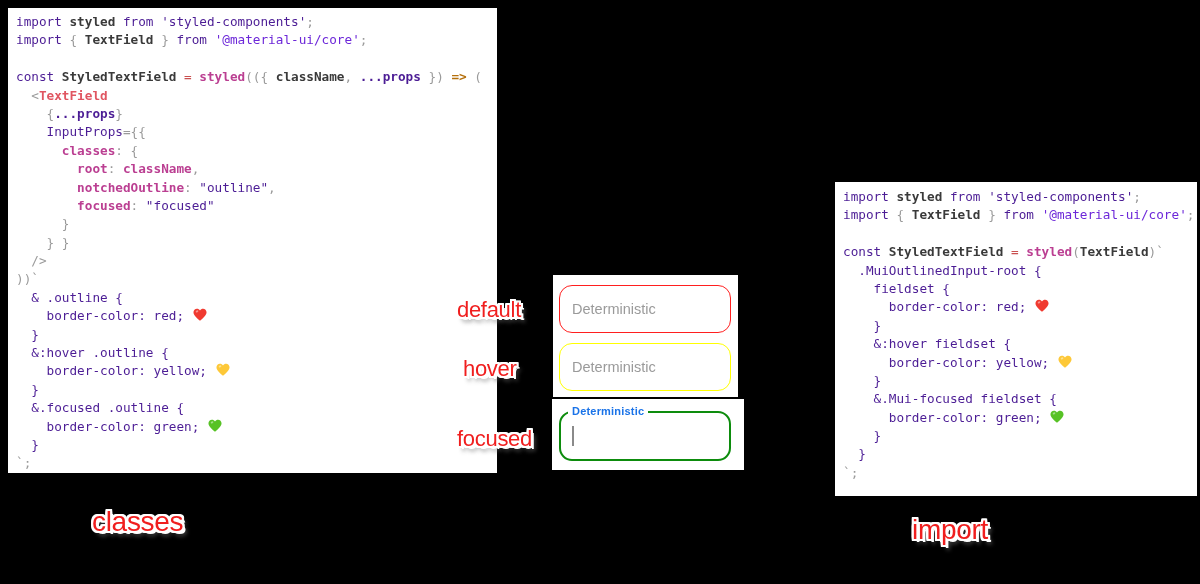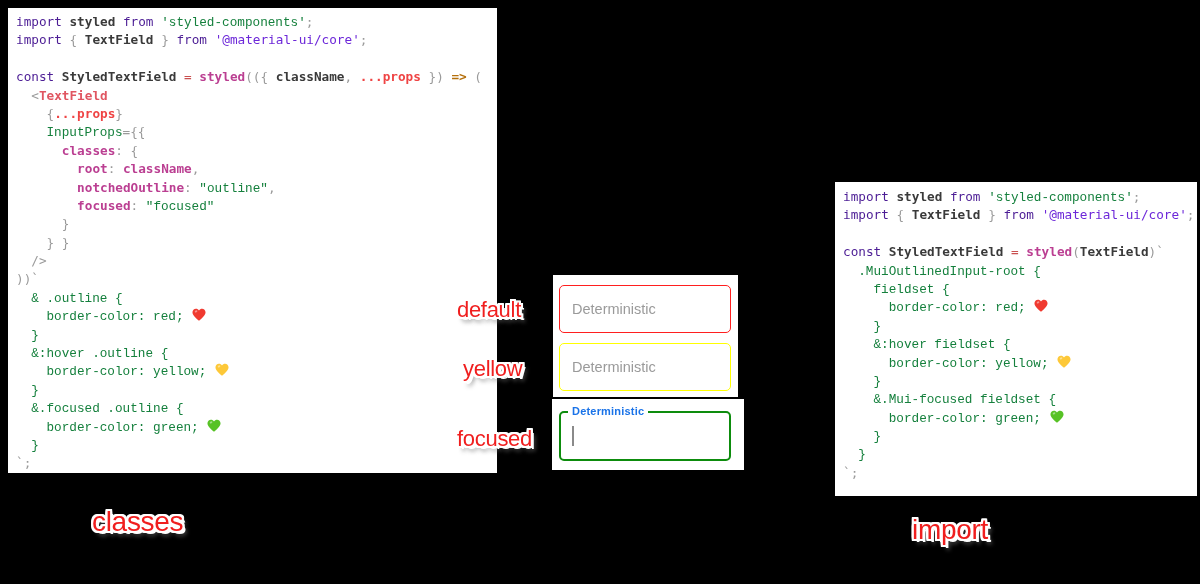--- a/index.html
+++ b/index.html
@@ -9,39 +9,39 @@
   
   .code-panel{position:absolute;background:#fff;box-sizing:border-box;
     font-family:"DejaVu Sans Mono",monospace;font-size:12.7px;line-height:18.4px;
     white-space:pre;overflow:hidden;}
   #code-left {left:8px;  top:8px;  width:489px;height:465px;padding:5px 0 0 8px;}
   #code-right{left:835px;top:182px;width:362px;height:314px;padding:6px 0 0 8px;}
   .code-line{height:18.4px;}
 
   .tk-kw {color:#4c1d95;}
   .tk-blu{color:#6d28d9;}
-  .tk-kwb{color:#ef4444;font-weight:bold;}
+  .tk-kwb{color:#4c1d95;font-weight:bold;}
   .tk-id {color:#3a3a3a;font-weight:bold;}
   .tk-pl {color:#3a3a3a;}
   .tk-eq {color:#c94f4f;}
   .tk-mag{color:#bb3f92;font-weight:bold;}
-  .tk-grn{color:#15803d;font-family:Liberation Mono, monospace;}
+  .tk-grn{color:#4c1d95;}
   .tk-org{color:#b5700c;font-weight:bold;}
   .tk-tag{color:#e05661;font-weight:bold;}
   .tk-pun{color:#9a9a9a;}
   .heart{display:inline-block;}
   .heart svg{width:16px;height:15px;vertical-align:-2px;}
 
   
   .mid-panel{position:absolute;background:#fff;}
   #panel-top   {left:553px;top:275px;width:185px;height:122px;}
   #panel-bottom{left:552px;top:399px;width:192px;height:71px;}
 
   
-  .tfield{position:absolute;background:#fff;border-radius:5px;box-sizing:border-box;}
+  .tfield{position:absolute;background:#fff;border-radius:13px;box-sizing:border-box;}
   #field-default{left:559px;top:285px;width:172px;height:48px;border:1px solid #ff1f1f;}
   #field-hover  {left:559px;top:343px;width:172px;height:48px;border:1px solid #ffff00;}
   #field-focused{left:559px;top:411px;width:172px;height:50px;border:2px solid #0d8c0d;}
   .ph{display:block;padding-left:12px;line-height:46px;font-size:14.5px;color:#9a9a9a;
       font-family:"Liberation Sans",sans-serif;}
   .float-label{position:absolute;top:-9px;left:7px;background:#fff;padding:0 4px;
       font-size:11px;font-weight:bold;color:#1a73e8;line-height:15px;letter-spacing:.2px;}
   .caret{position:absolute;left:11px;top:13px;width:2px;height:20px;background:#8a8a8a;}
 
   
@@ -94,18 +94,18 @@
   <div id="field-hover" class="tfield" style="border-color: rgb(255, 255, 0);">
     <span class="ph">Deterministic</span>
   </div>
 
   <div id="field-focused" class="tfield" style="border-color: rgb(13, 140, 13);">
     <span class="float-label" id="focused-label" style="color: rgb(26, 115, 232);">Deterministic</span>
     <span class="caret"></span>
   </div>
 
   <div id="lbl-default" class="sticker">default</div>
-  <div id="lbl-hover" class="sticker">yellow</div>
+  <div id="lbl-hover" class="sticker">hover</div>
   <div id="lbl-focused" class="sticker">focused</div>
   <div id="lbl-classes" class="sticker">classes</div>
   <div id="lbl-globals" class="sticker">import</div>
 
 </div>
 
 </body></html>

